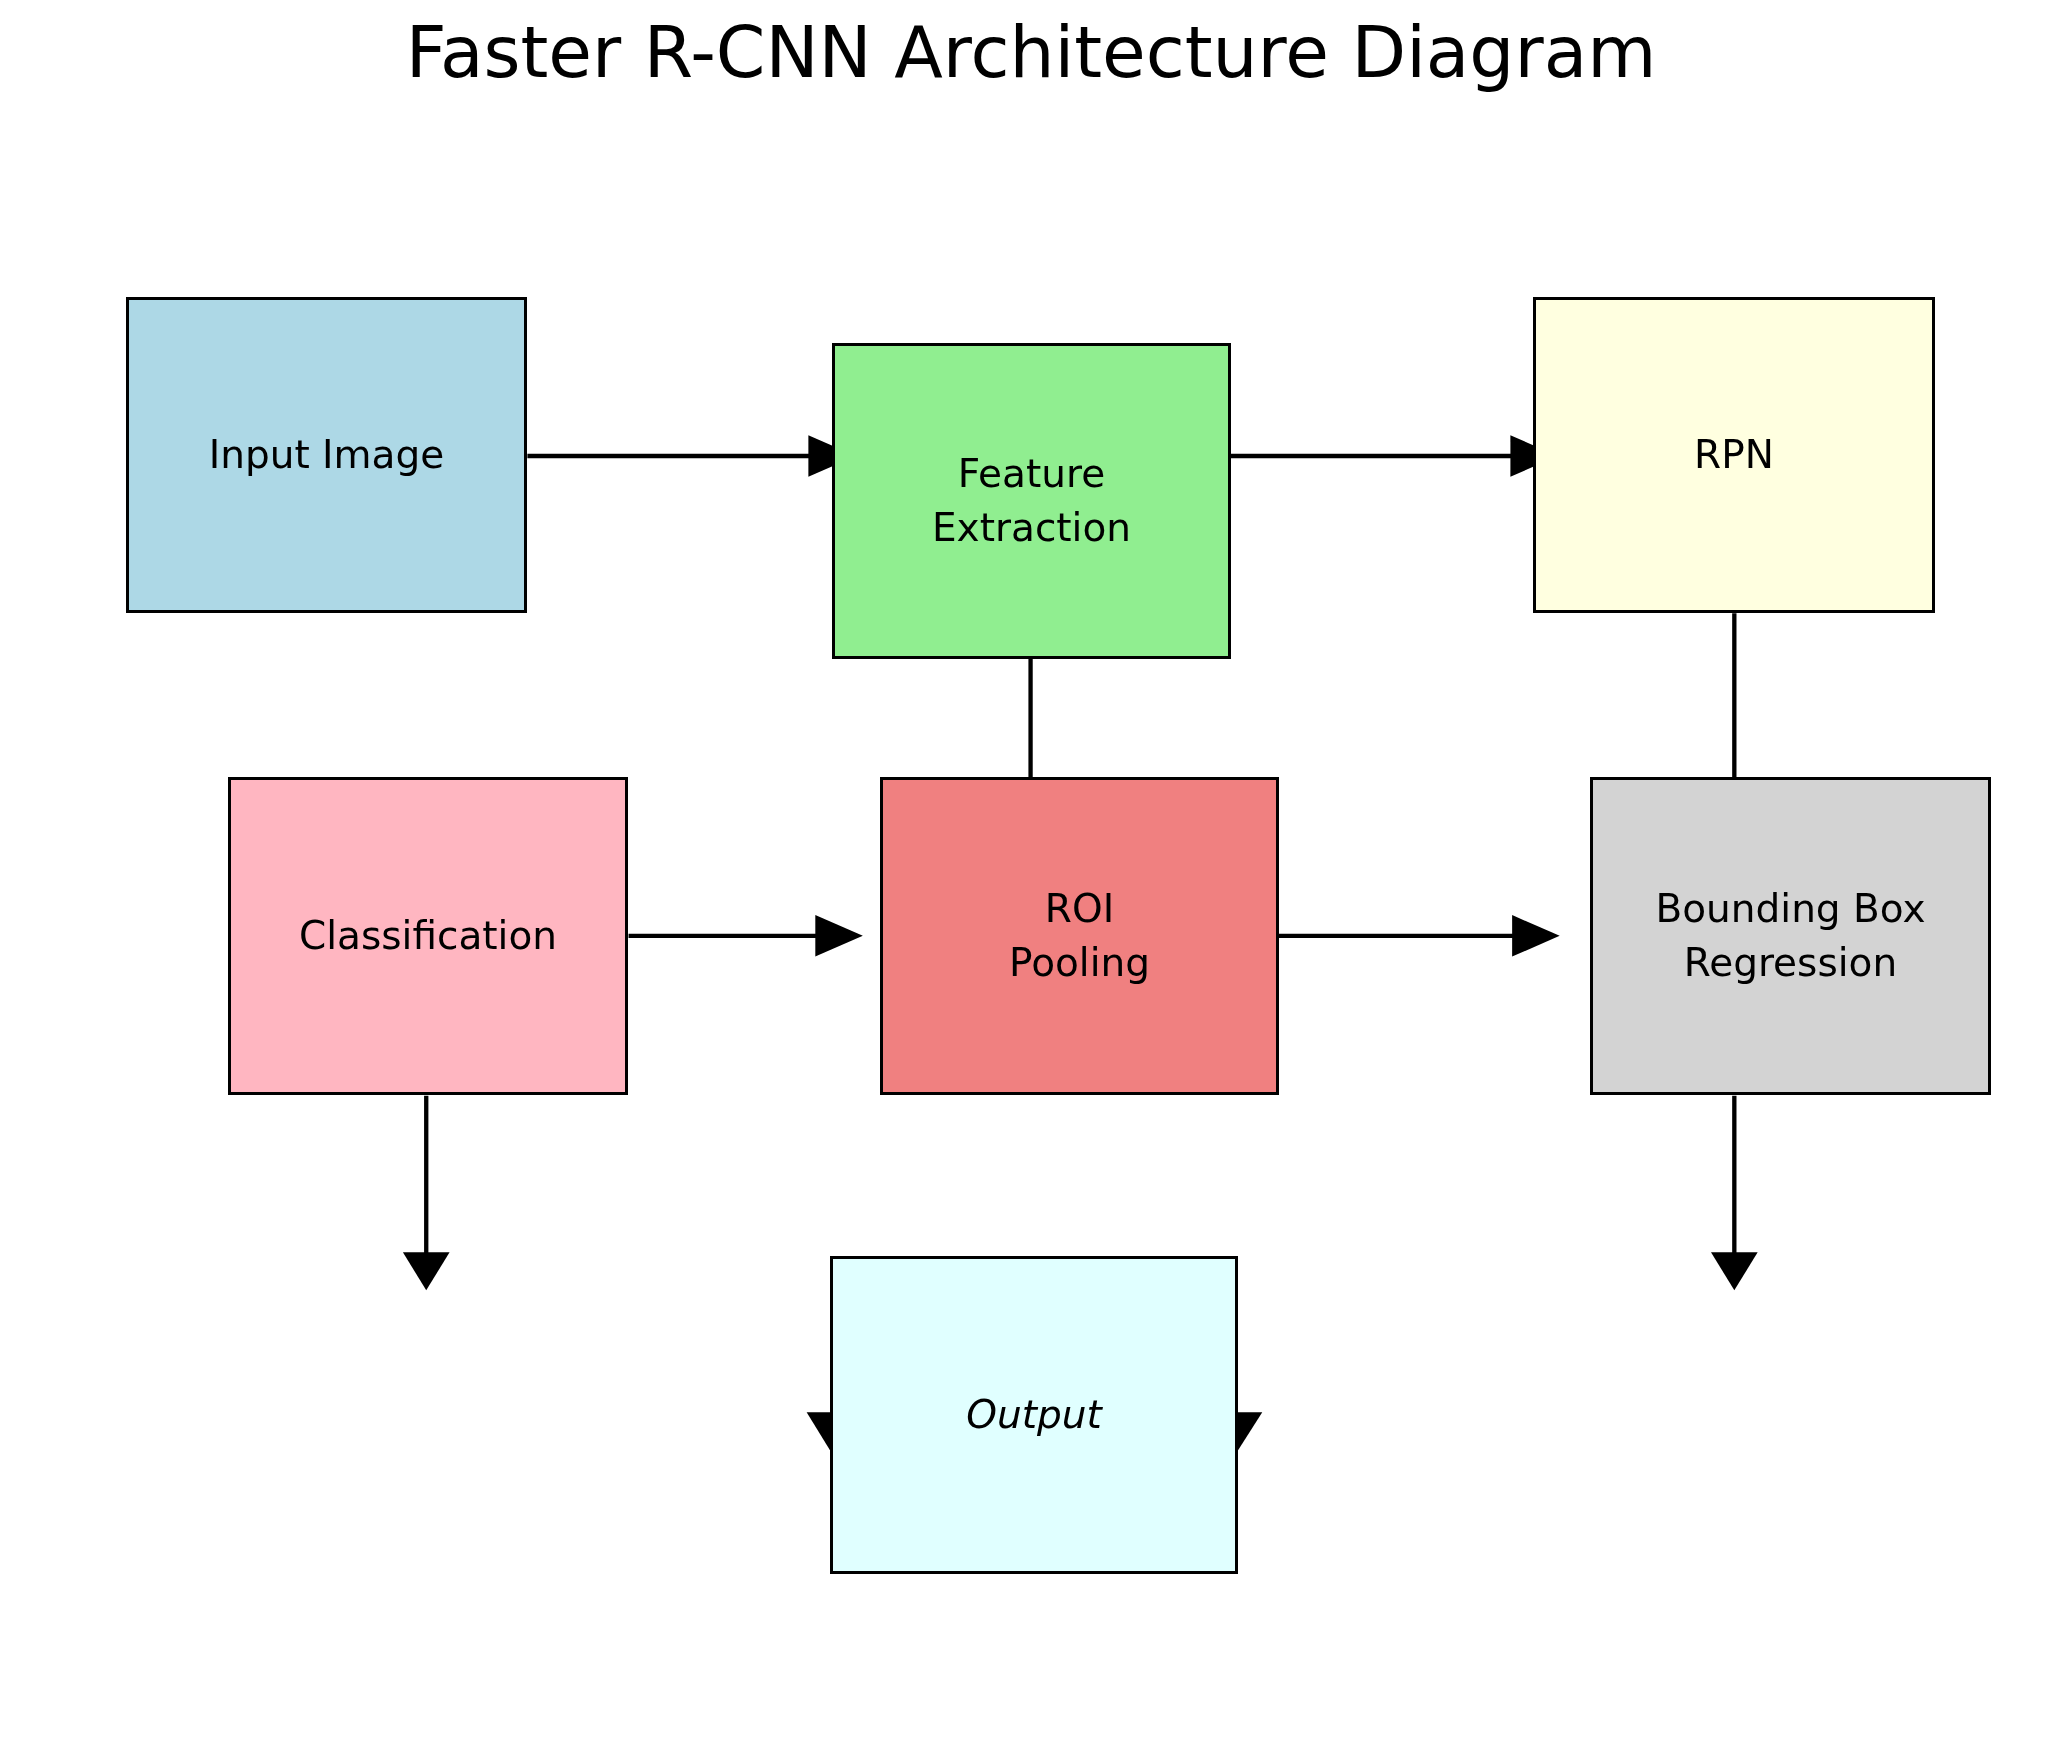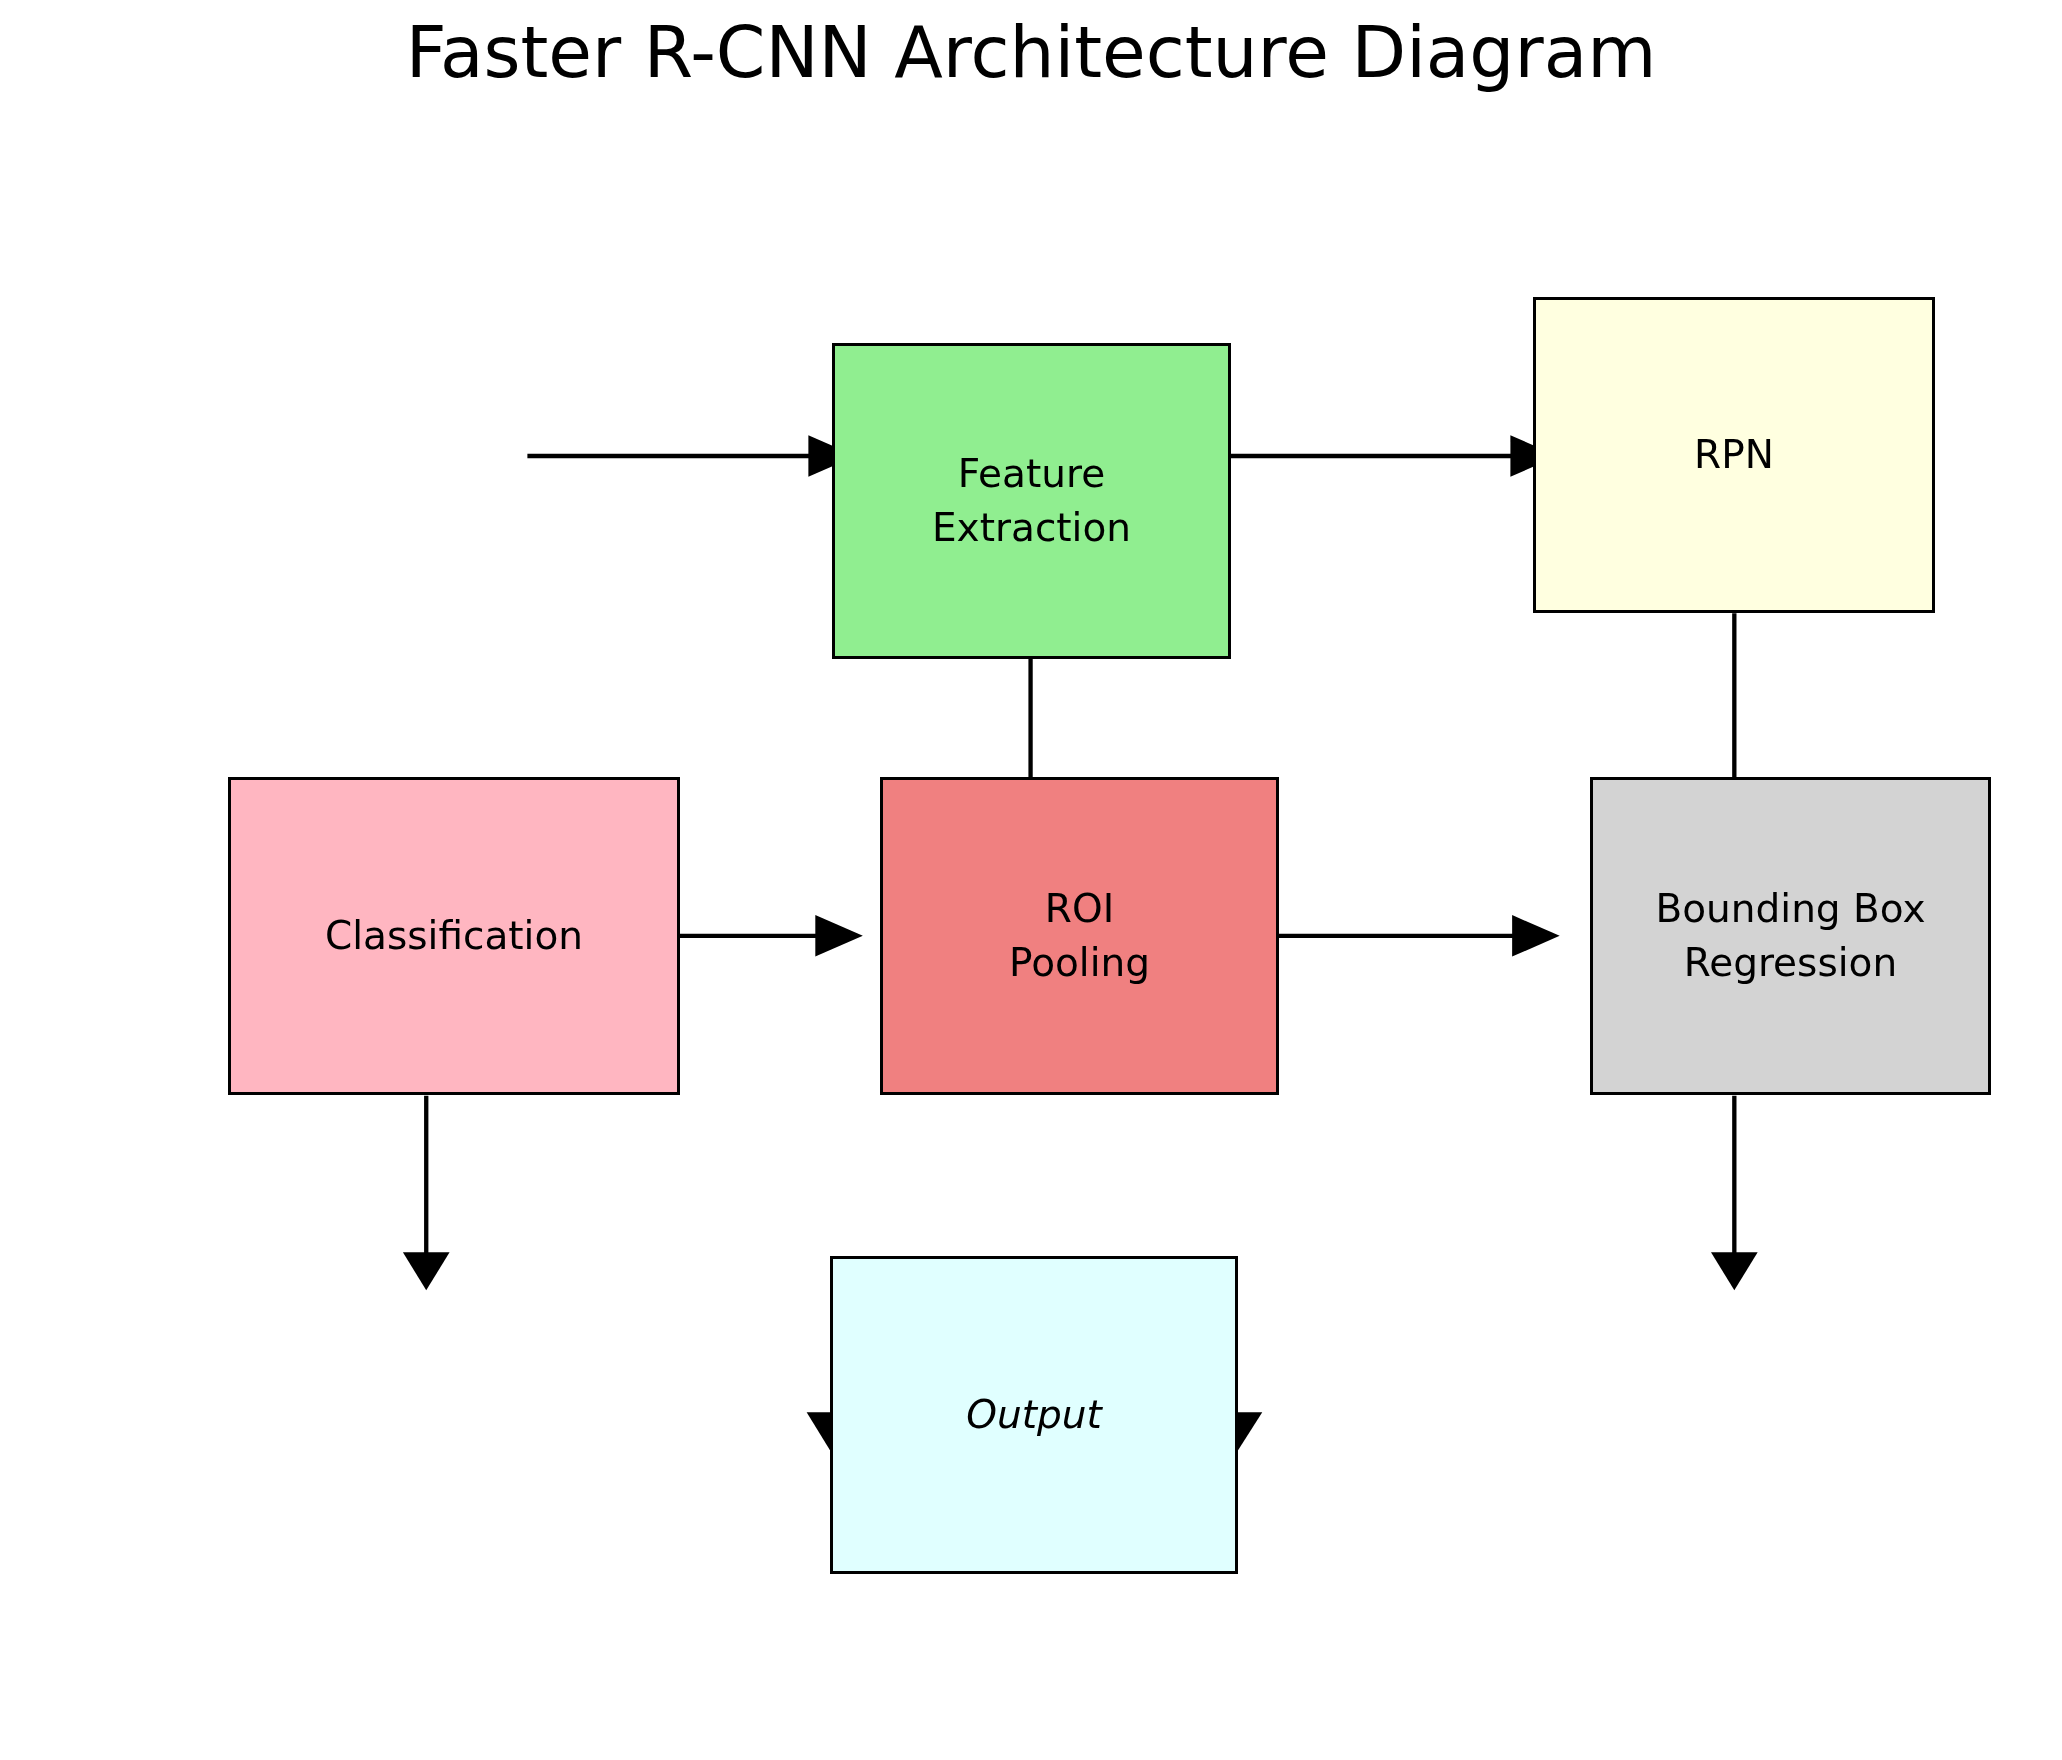--- a/index.html
+++ b/index.html
@@ -37,21 +37,21 @@
   .node .label {
     font-size: 39px;
     line-height: 1.38;
     color: #000000;
     white-space: pre-line;
   }
   
   #n-input          { left: 126px;  top: 297px;  width: 401px; height: 316px; }
   #n-feature        { left: 832px;  top: 297px;  width: 399px; height: 316px; margin-top: 46px; }
   #n-rpn            { left: 1533px; top: 297px;  width: 402px; height: 316px; }
-  #n-classification { left: 228px;  top: 777px;  width: 452px; height: 318px; }
+  #n-classification { left: 228px;  top: 777px;  width: 400px; height: 318px; }
   #n-roi            { left: 832px;  top: 777px;  width: 399px; height: 318px; margin-left: 48px; }
   #n-bbox           { left: 1590px; top: 777px;  width: 401px; height: 318px; }
   #n-output         { left: 830px;  top: 1256px; width: 408px; height: 318px; }
   #arrows {
     position: absolute;
     left: 0;
     top: 0;
     width: 2062px;
     height: 1761px;
     pointer-events: none;
@@ -100,20 +100,23 @@
       <polygon points="1979,1448 2033,1448 2006,1492"></polygon>
     </g>
     <g>
       <polygon points="933,1633 988,1633 960,1677"></polygon>
     </g>
     <g>
       <polygon points="1405,1633 1460,1633 1432,1677"></polygon>
     </g>
   </svg>
 
+  <div class="node" id="n-input" style="background-color: rgb(173, 216, 230);">
+    <span class="label">Input Image</span>
+  </div>
 
   <div class="node" id="n-feature" style="background-color: rgb(144, 238, 144);">
     <span class="label">Feature
 Extraction</span>
   </div>
 
   <div class="node" id="n-rpn" style="background-color: rgb(255, 255, 224);">
     <span class="label">RPN</span>
   </div>
 

